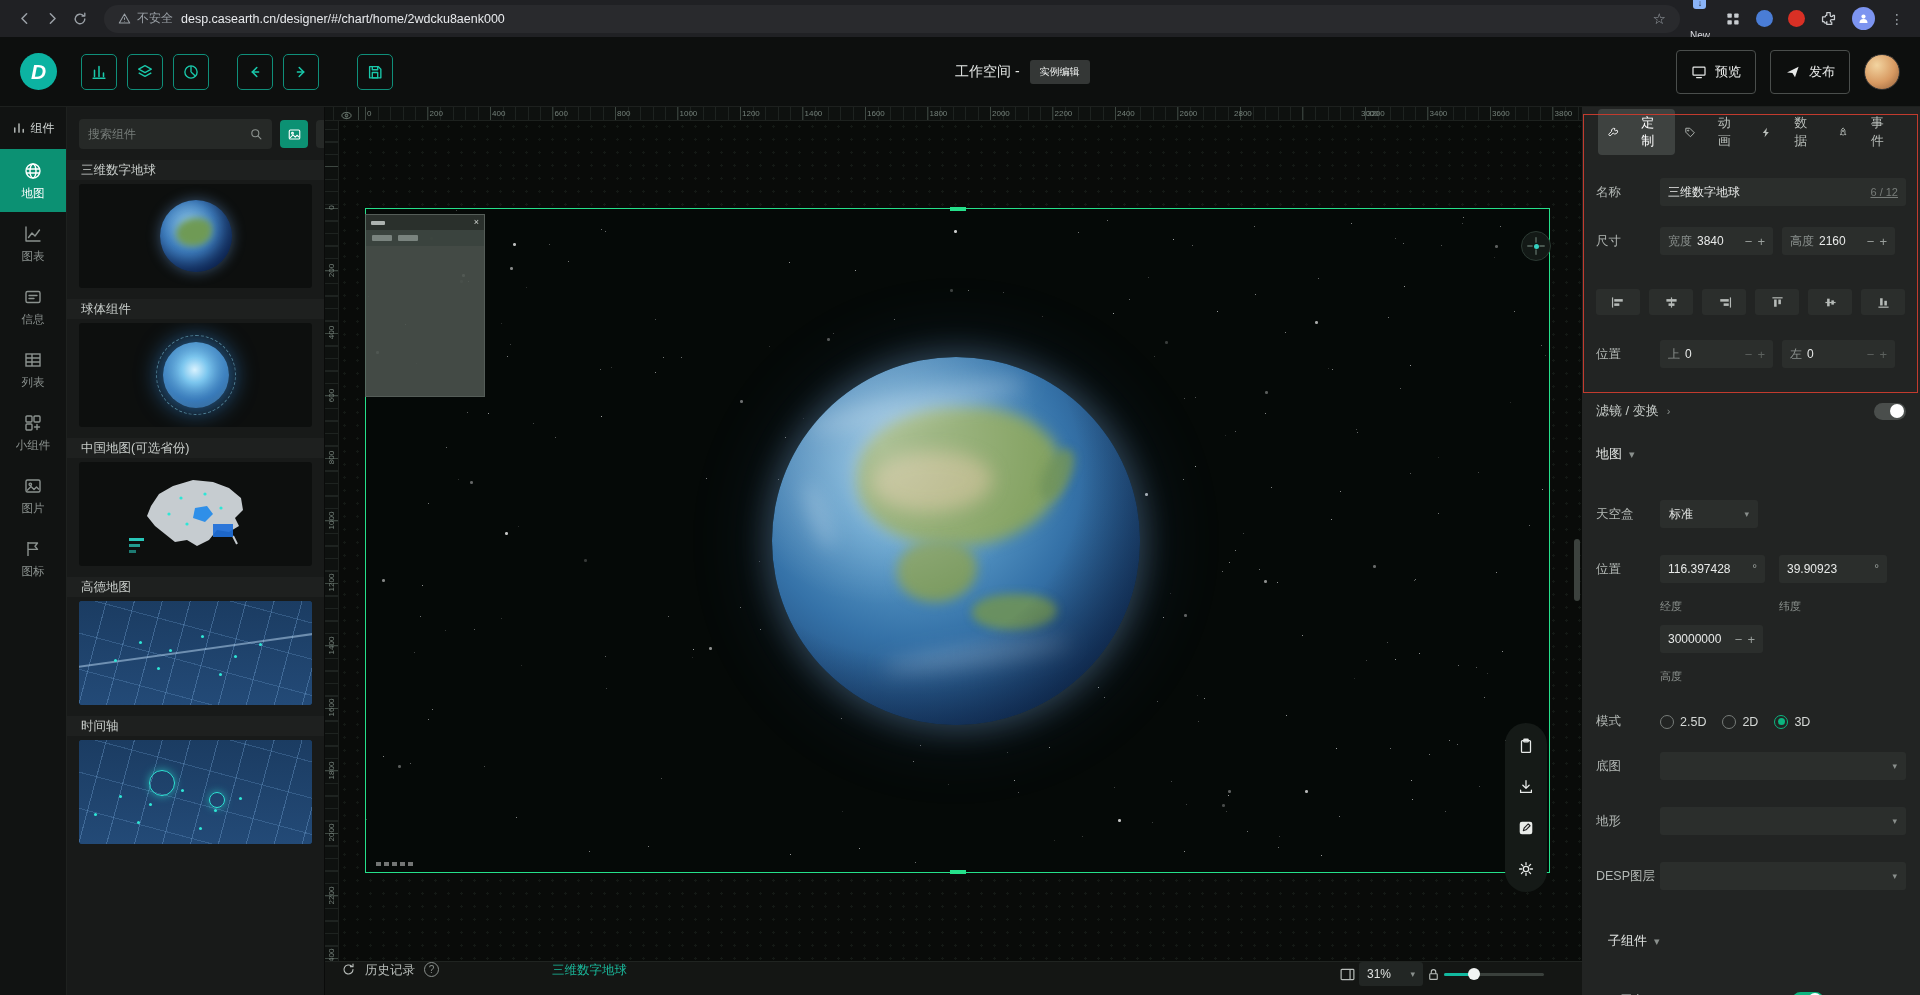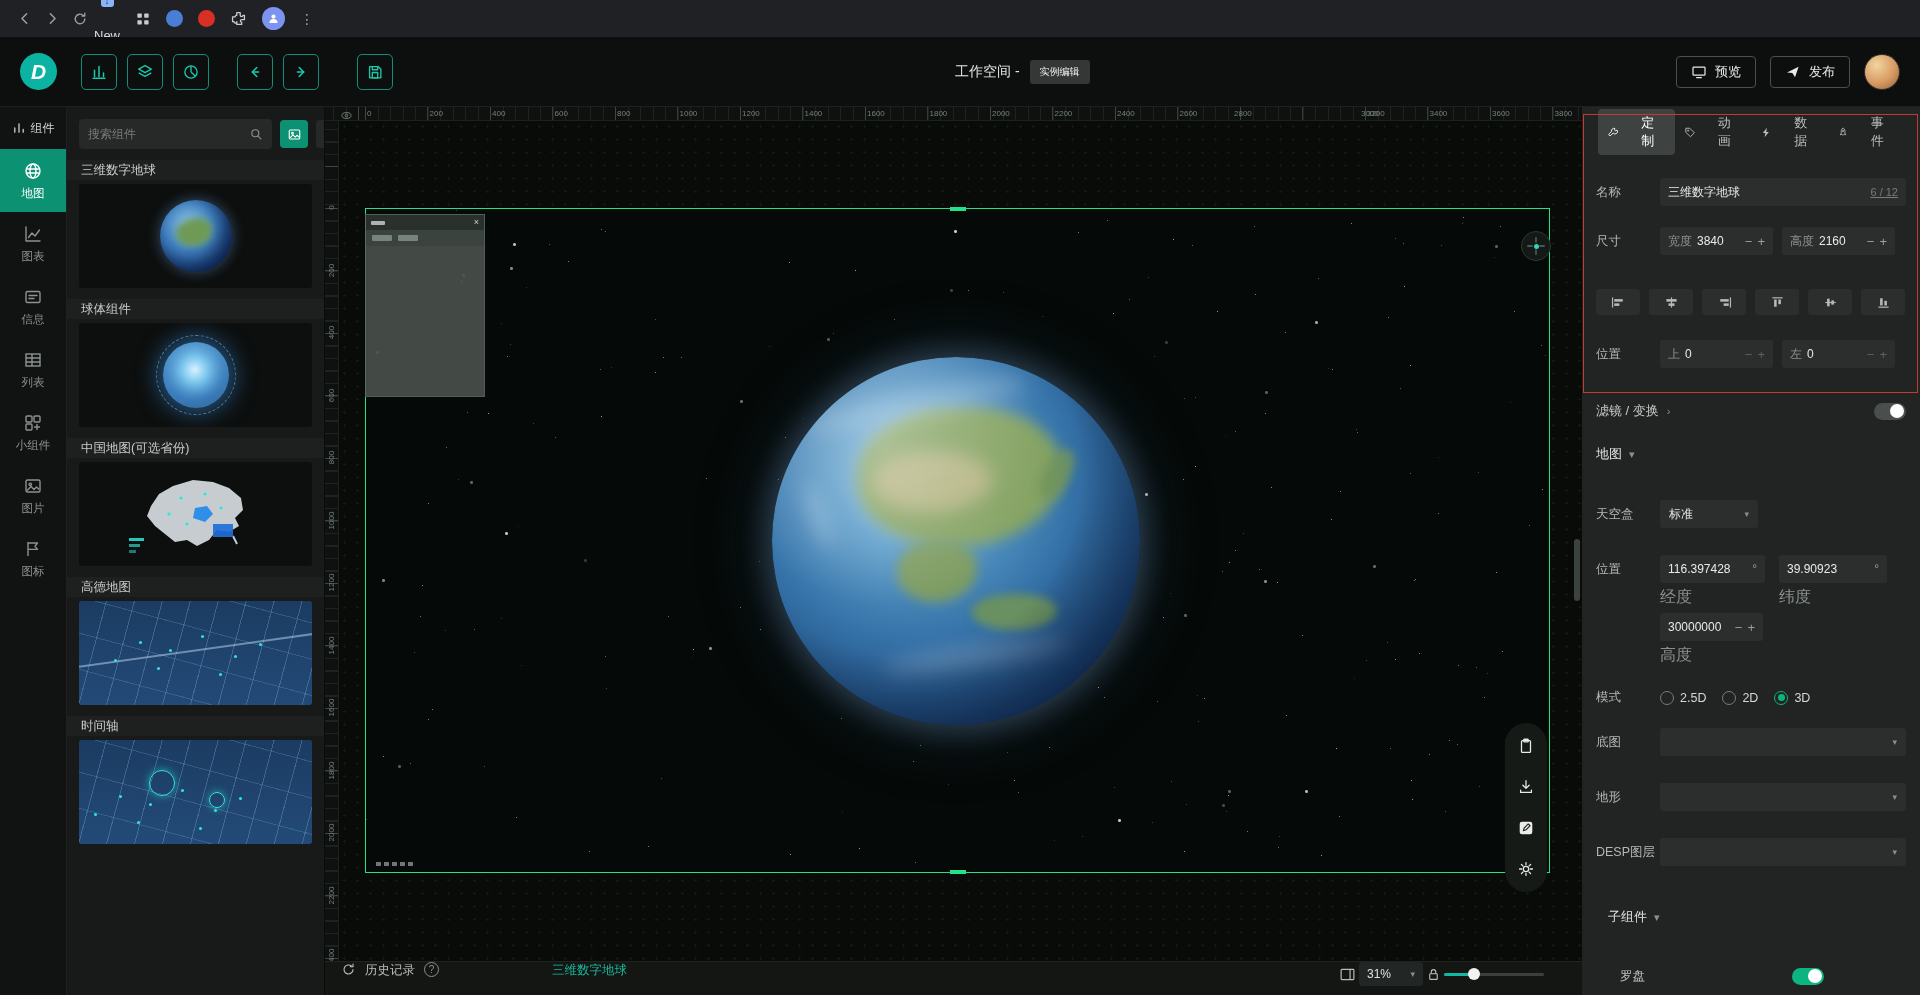--- a/index.html
+++ b/index.html
@@ -11,34 +11,34 @@
   .browser-bar { position:absolute; top:0; left:0; width:1920px; height:37px; background:#202124; display:flex; align-items:center; padding:0 10px; }
   .nav-ico { width:28px; height:28px; border-radius:50%; display:flex; align-items:center; justify-content:center; color:#9aa0a6; flex-shrink:0; }
   .url-box { flex:1; height:28px; background:#292a2d; border-radius:14px; display:flex; align-items:center; padding:0 14px; gap:8px; margin:0 10px; min-width:0; }
   .url-warn { color:#9aa0a6; font-size:12px; display:flex; gap:6px; align-items:center; flex-shrink:0; }
   .url-text { color:#e8eaed; font-size:12.5px; white-space:nowrap; overflow:hidden; }
   .url-star { margin-left:auto; color:#9aa0a6; font-size:15px; }
   .chrome-icons { display:flex; align-items:center; gap:15px; padding-right:6px; }
   .ext-dot { width:17px; height:17px; border-radius:50%; }
   .new-badge { display:flex; flex-direction:column; align-items:center; gap:1px; }
   .new-badge .nb-ico { width:13px; height:13px; background:#8ab4f8; border-radius:3px; display:flex; align-items:center; justify-content:center; color:#202124; font-size:9px; font-weight:bold; }
-  .new-badge .nb-txt { font-size:13px; color:#dadce0;margin-top:20px; }
+  .new-badge .nb-txt { font-size:10px; color:#dadce0;margin-top:20px; }
   .chrome-avatar { width:23px; height:23px; border-radius:50%; background:#7c94f0; display:flex; align-items:center; justify-content:center; color:#fff; }
   .kebab { color:#9aa0a6; font-size:14px; letter-spacing:0; }
 
   
   .app-header { position:absolute; top:37px; left:0; width:1920px; height:70px; background:#0d0f0e; border-bottom:1px solid #1d201e; display:flex; align-items:center; padding:0 20px; }
   .logo { width:37px; height:37px; border-radius:50%; background:#0cb3a2; color:#fff; font-weight:bold; font-size:21px; font-style:italic; display:flex; align-items:center; justify-content:center; flex-shrink:0; }
   .hbtn { width:36px; height:36px; border:1px solid #0f8f7a; border-radius:5px; display:flex; align-items:center; justify-content:center; color:#19c9ab; background:transparent; flex-shrink:0; }
   .hgroup { display:flex; gap:10px; }
   .title-wrap { position:absolute; left:955px; top:0; height:70px; display:flex; align-items:center; gap:10px; }
   .title-text { color:#e3e6e4; font-size:14px; }
   .title-chip { background:#343736; color:#f0f2f1; font-size:10px; padding:5px 10px; border-radius:3px; }
   .header-right { margin-left:auto; display:flex; align-items:center; gap:14px; }
-  .pill-btn { height:32px; padding:0 14px; border:1px solid #4a4e4c; border-radius:4px; background:transparent; color:#e8eae9; font-size:13px; display:flex; align-items:center; gap:8px; }
+  .pill-btn { height:44px; padding:0 14px; border:1px solid #4a4e4c; border-radius:4px; background:transparent; color:#e8eae9; font-size:13px; display:flex; align-items:center; gap:8px; }
   .user-avatar { width:36px; height:36px; border-radius:50%; background:radial-gradient(circle at 35% 30%, #f2d4a0, #d89a62 55%, #8f5e3a); border:1px solid #333; }
 
   
   .rail { position:absolute; top:107px; left:0; width:67px; height:888px; background:#111312; border-right:1px solid #1e211f; }
   .rail-header { height:42px; display:flex; align-items:center; justify-content:center; gap:5px; color:#cfd4d2; font-size:12px; }
   .rail-item { height:63px; display:flex; flex-direction:column; align-items:center; justify-content:center; gap:5px; color:#8b928f; font-size:11.5px; cursor:pointer; }
   .rail-item.active { background:#0c9173; color:#fff; }
 
   
   .library { position:absolute; top:107px; left:67px; width:258px; height:888px; background:#181a19; border-right:1px solid #0a0b0a; overflow:hidden; }
@@ -167,21 +167,21 @@
   .filter-row .toggle { margin-left:auto; }
   .section-head { margin-top:24px; height:20px; display:flex; align-items:center; gap:7px; color:#dfe2e0; font-size:13px; }
   .row-skybox { margin-top:36px; }
   .select { height:28px; background:#2b2e2c; border-radius:3px; display:flex; align-items:center; padding:0 9px; font-size:12px; color:#dfe2e0; gap:6px; }
   .select .caret { margin-left:auto; color:#8a908d; font-size:9px; }
   .sel-skybox { width:98px; }
   .row-geo { margin-top:27px; }
   .geo-field { width:105px; flex-shrink:0; }
   .geo-field .deg { margin-left:auto; color:#9aa09d; }
   .geo-gap { width:14px; flex-shrink:0; }
-  .sub-row { margin-top:4px; height:16px; display:flex; font-size:16px; color:#8a908d;font-family:Liberation Serif, serif; }
+  .sub-row { margin-top:16px; height:16px; display:flex; font-size:11px; color:#8a908d;font-family:Liberation Serif, serif; }
   .sub-row .pad { width:64px; flex-shrink:0; }
   .sub-row .w1 { width:119px; flex-shrink:0; }
   .row-alt { margin-top:10px; display:flex; }
   .row-alt .pad { width:64px; flex-shrink:0; }
   .stepper.alt { width:103px; }
   .row-mode { margin-top:28px; }
   .radio { display:flex; align-items:center; gap:6px; margin-right:16px; font-size:12.5px; color:#d5d8d6; }
   .rdot { width:14px; height:14px; border:1.5px solid #777c79; border-radius:50%; position:relative; flex-shrink:0; }
   .radio.checked .rdot { border-color:#0cb57f; }
   .radio.checked .rdot::after { content:""; position:absolute; inset:2.5px; background:#0cb57f; border-radius:50%; }
@@ -207,20 +207,32 @@
         <svg width="17" height="17" viewBox="0 0 20 20" fill="none" stroke="currentColor" stroke-width="1.8" stroke-linecap="round" stroke-linejoin="round">
           <path d="M7.5 4.5L13 10l-5.5 5.5"></path>
         </svg>
       </div>
     <div class="nav-ico">
         <svg width="16" height="16" viewBox="0 0 20 20" fill="none" stroke="currentColor" stroke-width="1.7" stroke-linecap="round">
           <path d="M16 10a6 6 0 1 1-1.8-4.3"></path>
           <path d="M16 2.8v3.4h-3.4" stroke-linejoin="round"></path>
         </svg>
       </div>
+    <div class="url-box">
+      <span class="url-warn">
+        <svg width="13" height="13" viewBox="0 0 20 20" fill="none" stroke="currentColor" stroke-width="1.6">
+            <path d="M10 3L18 17H2z" stroke-linejoin="round"></path>
+            <path d="M10 8.5v3.5"></path>
+            <circle cx="10" cy="14.6" r="0.7" fill="currentColor" stroke="none"></circle>
+          </svg>
+        <span>不安全</span>
+      </span>
+      <span class="url-text">desp.casearth.cn/designer/#/chart/home/2wdcku8aenk000</span>
+      <span class="url-star">☆</span>
+    </div>
     <div class="chrome-icons">
       <span class="new-badge">
         <span class="nb-ico">↓</span>
         <span class="nb-txt">New</span>
       </span>
       <span style="color:#c8ccd0;">
           <svg width="16" height="16" viewBox="0 0 20 20" fill="currentColor">
             <rect x="3" y="3" width="5.5" height="5.5" rx="1"></rect>
             <rect x="11.5" y="3" width="5.5" height="5.5" rx="1"></rect>
             <rect x="3" y="11.5" width="5.5" height="5.5" rx="1"></rect>

